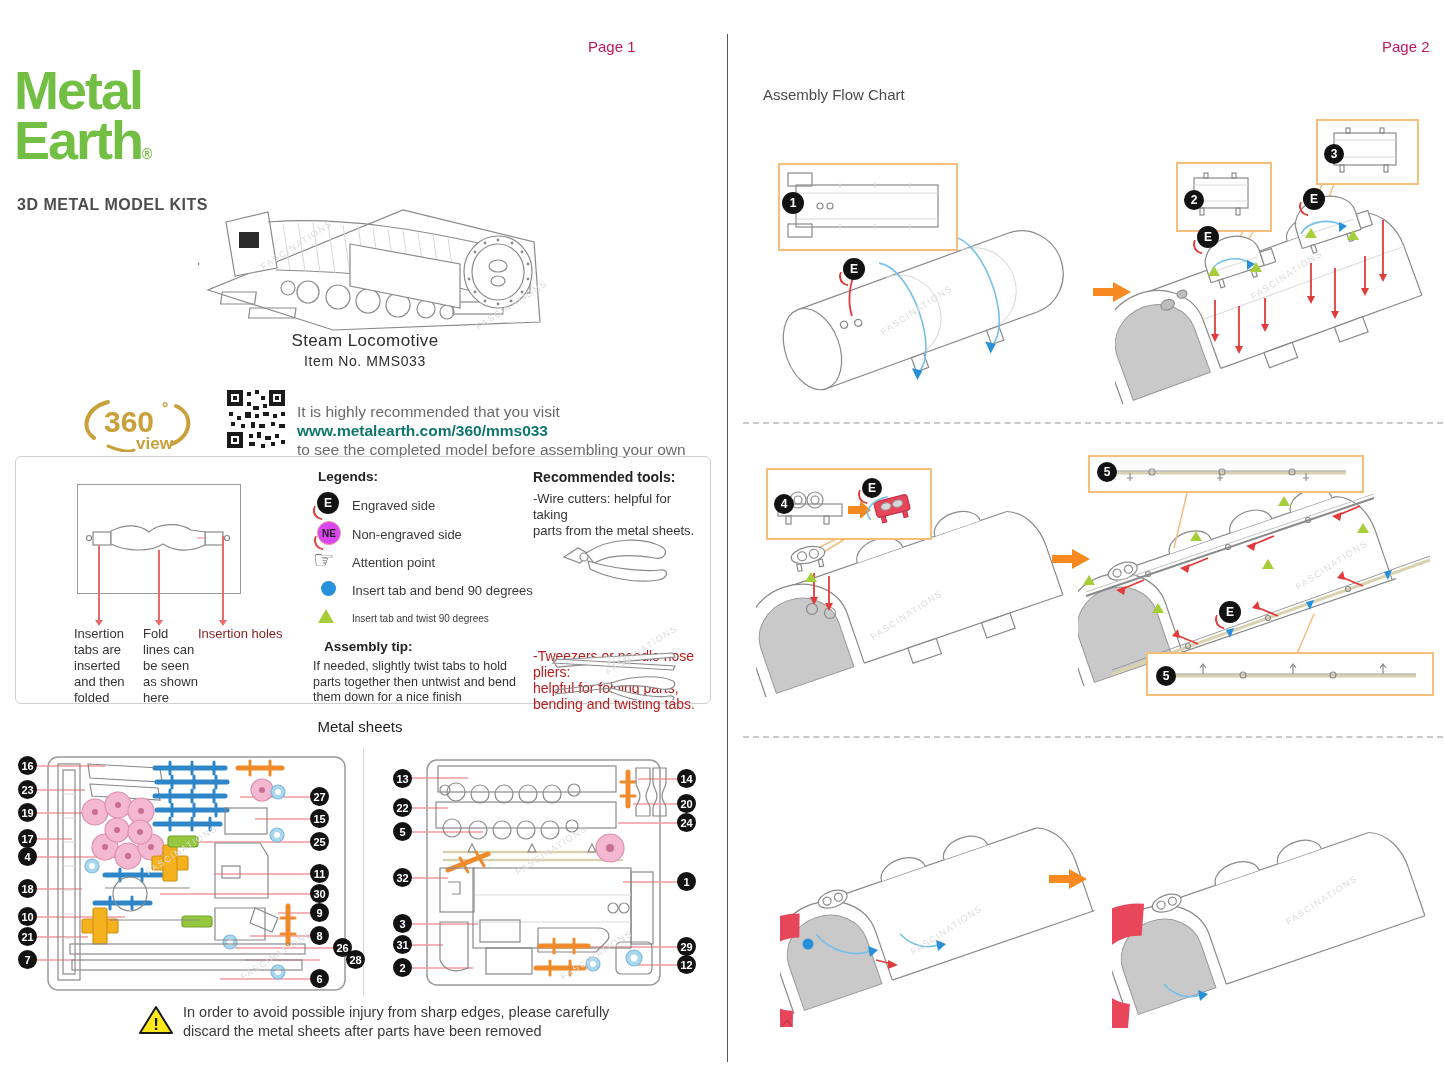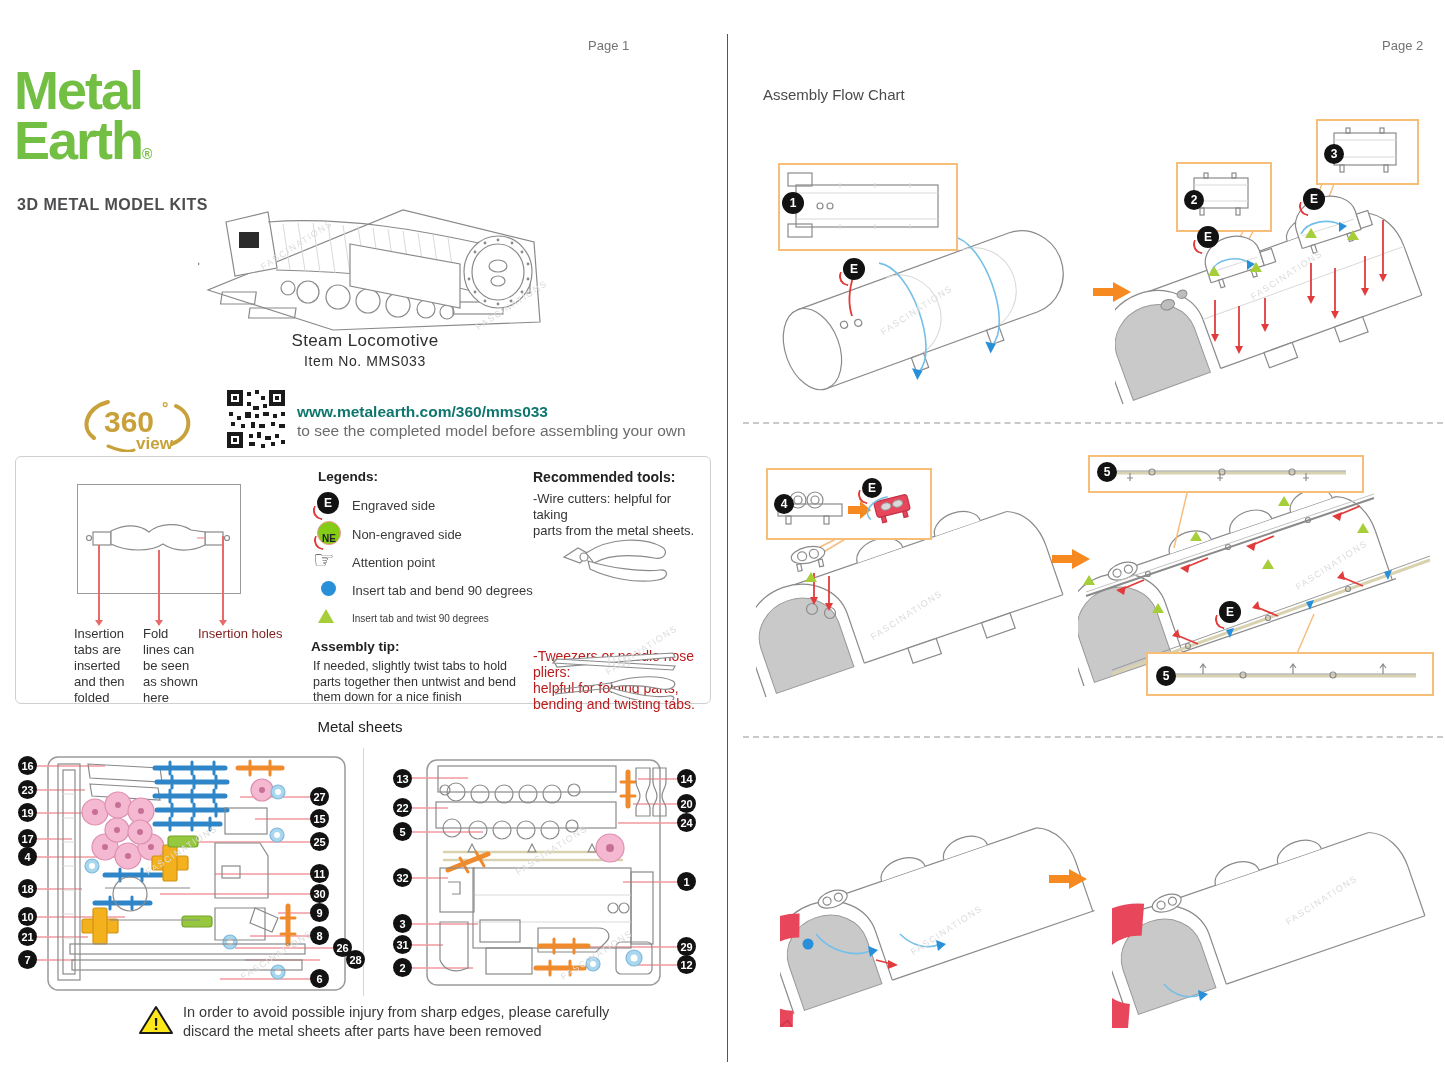--- a/index.html
+++ b/index.html
@@ -1,29 +1,29 @@
 <!DOCTYPE html>
 <html><head>
 <meta charset="utf-8">
 <style>
   html,body{margin:0;padding:0;background:#ffffff;}
   #canvas{position:relative;width:1445px;height:1084px;background:#fff;overflow:hidden;
           font-family:"Liberation Sans",sans-serif;color:#3a3a3c;}
   .abs{position:absolute;}
   .txt{white-space:pre-line;}
-  .pagelab{font-size:13px;color:#737373;}
+  .pagelab{font-size:15px;color:#be185d;}
   .underln{font-weight:bold;}
   .badge{position:absolute;background:#121212;color:#fff;border-radius:50%;
          display:flex;align-items:center;justify-content:center;font-weight:bold;z-index:5;}
   .b19{width:19px;height:19px;font-size:11px;}
   .b20{width:20px;height:20px;font-size:12px;}
   .b22{width:22px;height:22px;font-size:12px;}
   .ebadge{position:absolute;background:#121212;color:#fff;border-radius:50%;
           display:flex;align-items:center;justify-content:center;font-weight:bold;z-index:6;}
-  .ebadge.ne{background:#84cc16;color:#222;border:1.6px solid #F09A9A;align-items:flex-end;}
+  .ebadge.ne{background:#d946ef;color:#222;border:1.6px solid #F09A9A;}
   .etail{position:absolute;left:-5px;bottom:-5px;width:10px;height:10px;
          border-left:2px solid #E23B3B;border-bottom:2px solid #E23B3B;
          border-bottom-left-radius:10px;transform:rotate(15deg);}
   .callout{position:absolute;border:2px solid #F7BE7A;background:#fff;z-index:3;}
   .tri{position:absolute;width:0;height:0;border-left:6px solid transparent;
        border-right:6px solid transparent;border-bottom:10px solid #A6CE39;z-index:4;}
   .bdot{position:absolute;width:15px;height:15px;border-radius:50%;background:#2790D9;}
   .wm{position:absolute;color:#DCDCDC;font-size:9px;letter-spacing:1.5px;
       transform:rotate(-33deg);z-index:2;}
   .dashdiv{position:absolute;border-top:2px dashed #C9C9C9;width:700px;left:743px;}
@@ -169,20 +169,21 @@
       <rect x="40" y="48" width="6" height="4"></rect>
         <rect x="50" y="46" width="4" height="4"></rect>
         <rect x="56" y="52" width="4" height="4"></rect>
       <rect x="24" y="54" width="6" height="4"></rect>
         <rect x="36" y="56" width="4" height="4"></rect>
         <rect x="46" y="54" width="4" height="4"></rect>
     </g>
   </svg>
 
   <div class="abs" style="left:297px;top:402px;font-size:15.5px;line-height:19px;color:#6b6b6b;">
+    <div>It is highly recommended that you visit</div>
     <div style="color:#0f766e;font-weight:bold;">www.metalearth.com/360/mms033</div>
     <div>to see the completed model before assembling your own</div>
   </div>
 
   <div class="abs" style="left:15px;top:456px;width:694px;height:246px;border:1px solid #cfcfcf;border-radius:6px;"></div>
 
   <div class="abs" style="left:77px;top:484px;width:162px;height:108px;border:1px solid #9a9a9a;"></div>
   <svg class="abs" style="left:79px;top:486px;" width="158" height="104" viewBox="0 0 158 104">
     <rect x="14" y="46" width="18" height="13" class="s"></rect>
     <rect x="126" y="46" width="18" height="13" class="s"></rect>
@@ -220,21 +221,21 @@
       <span>NE</span>
       <i class="etail"></i>
     </div>
   <div class="abs" style="left:352px;top:527px;font-size:13px;">Non-engraved side</div>
   <div class="abs" style="left:313px;top:546px;font-size:24px;color:#444;">☞</div>
   <div class="abs" style="left:352px;top:555px;font-size:13px;">Attention point</div>
   <div class="bdot" style="left:321px;top:581px;"></div>
   <div class="abs" style="left:352px;top:583px;font-size:13px;">Insert tab and bend 90 degrees</div>
   <div class="tri" style="left:318px;top:609px;border-left-width:8px;border-right-width:8px;border-bottom-width:14px;"></div>
   <div class="abs" style="left:352px;top:613px;font-size:10px;">Insert tab and twist 90 degrees</div>
-  <div class="abs underln" style="left:311px;top:639px;font-size:13.5px;color:#222;">Assembly tip:</div>
+  <div class="abs underln" style="left:324px;top:639px;font-size:13.5px;color:#222;">Assembly tip:</div>
   <div class="abs txt" style="left:313px;top:659px;font-size:12.5px;line-height:15.5px;color:#333;">If needed, slightly twist tabs to hold
 parts together then untwist and bend
 them down for a nice finish</div>
 
   <div class="abs underln" style="left:533px;top:469px;font-size:14px;color:#222;">Recommended tools:</div>
   <div class="abs txt" style="left:533px;top:491px;width:175px;font-size:13px;line-height:16px;color:#333;">-Wire cutters: helpful for taking
 parts from the metal sheets.</div>
   <svg class="abs" style="left:550px;top:527px;" width="130" height="70" viewBox="0 0 130 70">
     <path d="M14,30 l14,-9 l11,6 l-9,9 z" class="s"></path>
     <circle cx="34" cy="30" r="4" class="s"></circle>

